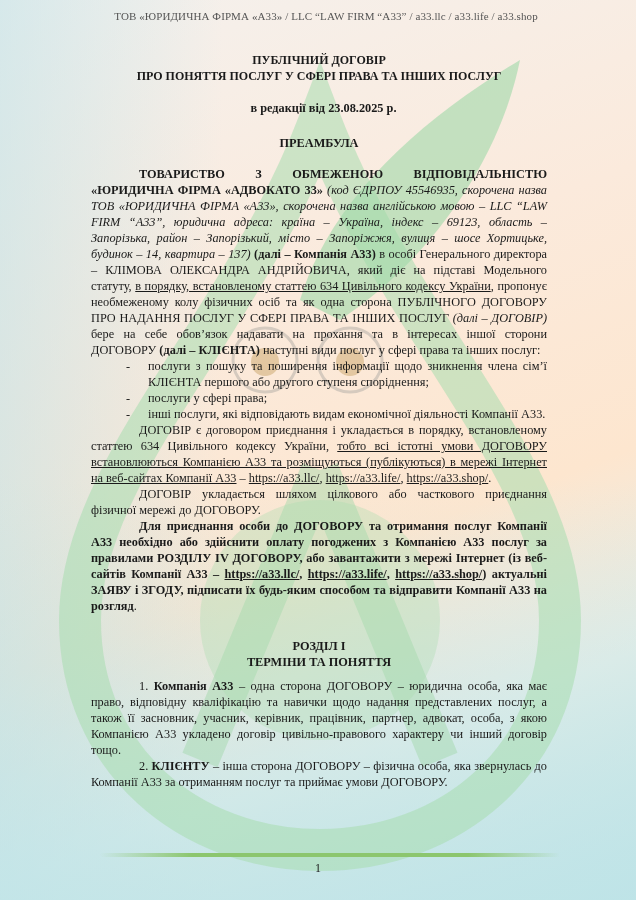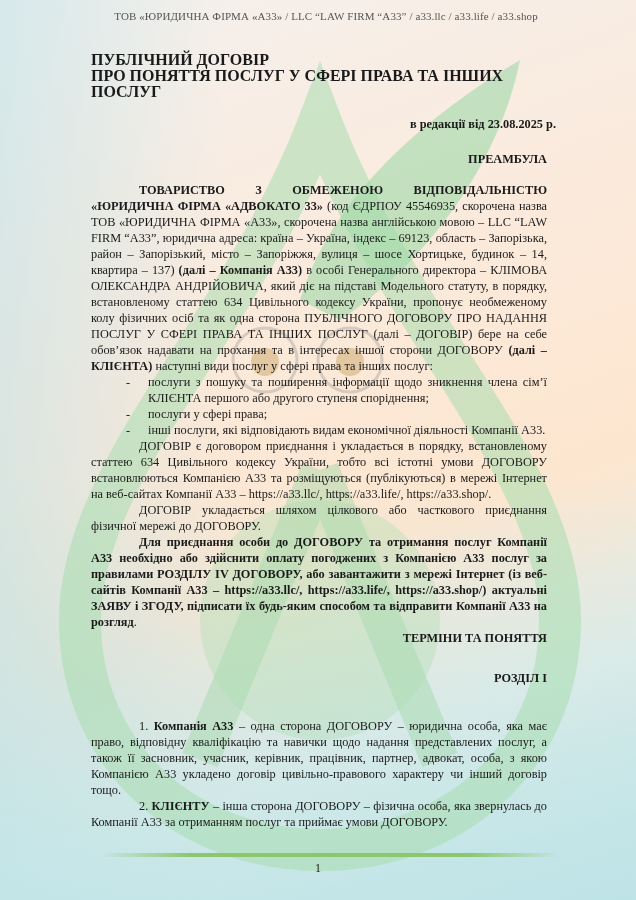--- a/index.html
+++ b/index.html
@@ -21,32 +21,32 @@
   }
   .watermark { position: absolute; left: 0; top: 0; width: 636px; height: 900px; pointer-events: none; }
   .header {
     position: absolute; top: 10px; left: 8px; width: 636px; text-align: center;
     font-size: 11px; color: #555; letter-spacing: 0.1px;
   }
   .page {
     position: absolute; left: 91px; top: 52px; width: 456px;
     font-size: 12.3px; line-height: 16px; text-align: justify;
   }
-  .title { text-align: left; font-weight: bold; font-size: 16px; line-height: 16px; }
-  .edition { text-align: right; font-weight: bold; margin-top: 16px; margin-right: -9px; }
-  .section-h { text-align: right; font-weight: bold; margin-top: 19px; }
+  .title { text-align: center; font-weight: bold; font-size: 12px; line-height: 16px; }
+  .edition { text-align: center; font-weight: bold; margin-top: 16px; margin-right: -9px; }
+  .section-h { text-align: center; font-weight: bold; margin-top: 19px; }
   p { margin: 0; }
   .indent { text-indent: 48px; }
   .mt14 { margin-top: 15px; }
   ul.dash { list-style: none; margin: 0; padding: 0 0 0 57px; }
   ul.dash li { position: relative; }
   ul.dash li::before { content: "-"; position: absolute; left: -22px; }
-  .u { }
+  .u { text-decoration: underline; }
   .b { font-weight: bold; }
-  .i { }
+  .i { font-style: italic; }
   .footer-line {
     position: absolute; left: 100px; top: 853px; width: 460px; height: 4px;
     background: linear-gradient(90deg, rgba(140,200,110,0) 0%, #8cc66e 20%, #8cc66e 80%, rgba(140,200,110,0) 100%);
     border-radius: 2px;
   }
   .page-num { position: absolute; top: 861px; left: 0; width: 636px; text-align: center; font-size: 12px; }
 </style>
 </head>
 <body>
 
@@ -92,24 +92,24 @@
   <p class="indent">
     <span>ДОГОВІР є договором приєднання і укладається в порядку, встановленому статтею 634 Цивільного кодексу України, </span><span class="u">тобто всі істотні умови ДОГОВОРУ встановлюються Компанією А33 та розміщуються (публікуються) в мережі Інтернет на веб-сайтах Компанії А33</span><span> – </span><span class="u">https://a33.llc/</span><span>, </span><span class="u">https://a33.life/</span><span>, </span><span class="u">https://a33.shop/</span><span>.</span>
   </p>
 
   <p class="indent">ДОГОВІР укладається шляхом цілкового або часткового приєднання фізичної мережі до ДОГОВОРУ.</p>
 
   <p class="indent b">
     <span>Для приєднання особи до ДОГОВОРУ та отримання послуг Компанії А33 необхідно або здійснити оплату погоджених з Компанією А33 послуг за правилами РОЗДІЛУ IV ДОГОВОРУ, або завантажити з мережі Інтернет (із веб-сайтів Компанії А33 – </span><span class="u">https://a33.llc/</span><span>, </span><span class="u">https://a33.life/</span><span>, </span><span class="u">https://a33.shop/</span><span>) актуальні ЗАЯВУ і ЗГОДУ, підписати їх будь-яким способом та відправити Компанії А33 на розгляд</span><span style="font-weight:normal">.</span>
   </p>
 
+  <div class="section-h" style="margin-top:24px">РОЗДІЛ І</div>
   <div class="section-h" style="margin-top:0">ТЕРМІНИ ТА ПОНЯТТЯ</div>
-  <div class="section-h" style="margin-top:24px">РОЗДІЛ І</div>
 
-  <p class="indent" style="margin-top:32px">
+  <p class="indent" style="margin-top:8px">
     <span>1. </span><span class="b">Компанія А33</span><span> – одна сторона ДОГОВОРУ – юридична особа, яка має право, відповідну кваліфікацію та навички щодо надання представлених послуг, а також її засновник, учасник, керівник, працівник, партнер, адвокат, особа, з якою Компанією А33 укладено договір цивільно-правового характеру чи інший договір тощо.</span>
   </p>
   <p class="indent">
     <span>2. </span><span class="b">КЛІЄНТУ</span><span> – інша сторона ДОГОВОРУ – фізична особа, яка звернулась до Компанії А33 за отриманням послуг та приймає умови ДОГОВОРУ.</span>
   </p>
 
 </div>
 
 <div class="footer-line"></div>
 <div class="page-num">1</div>

